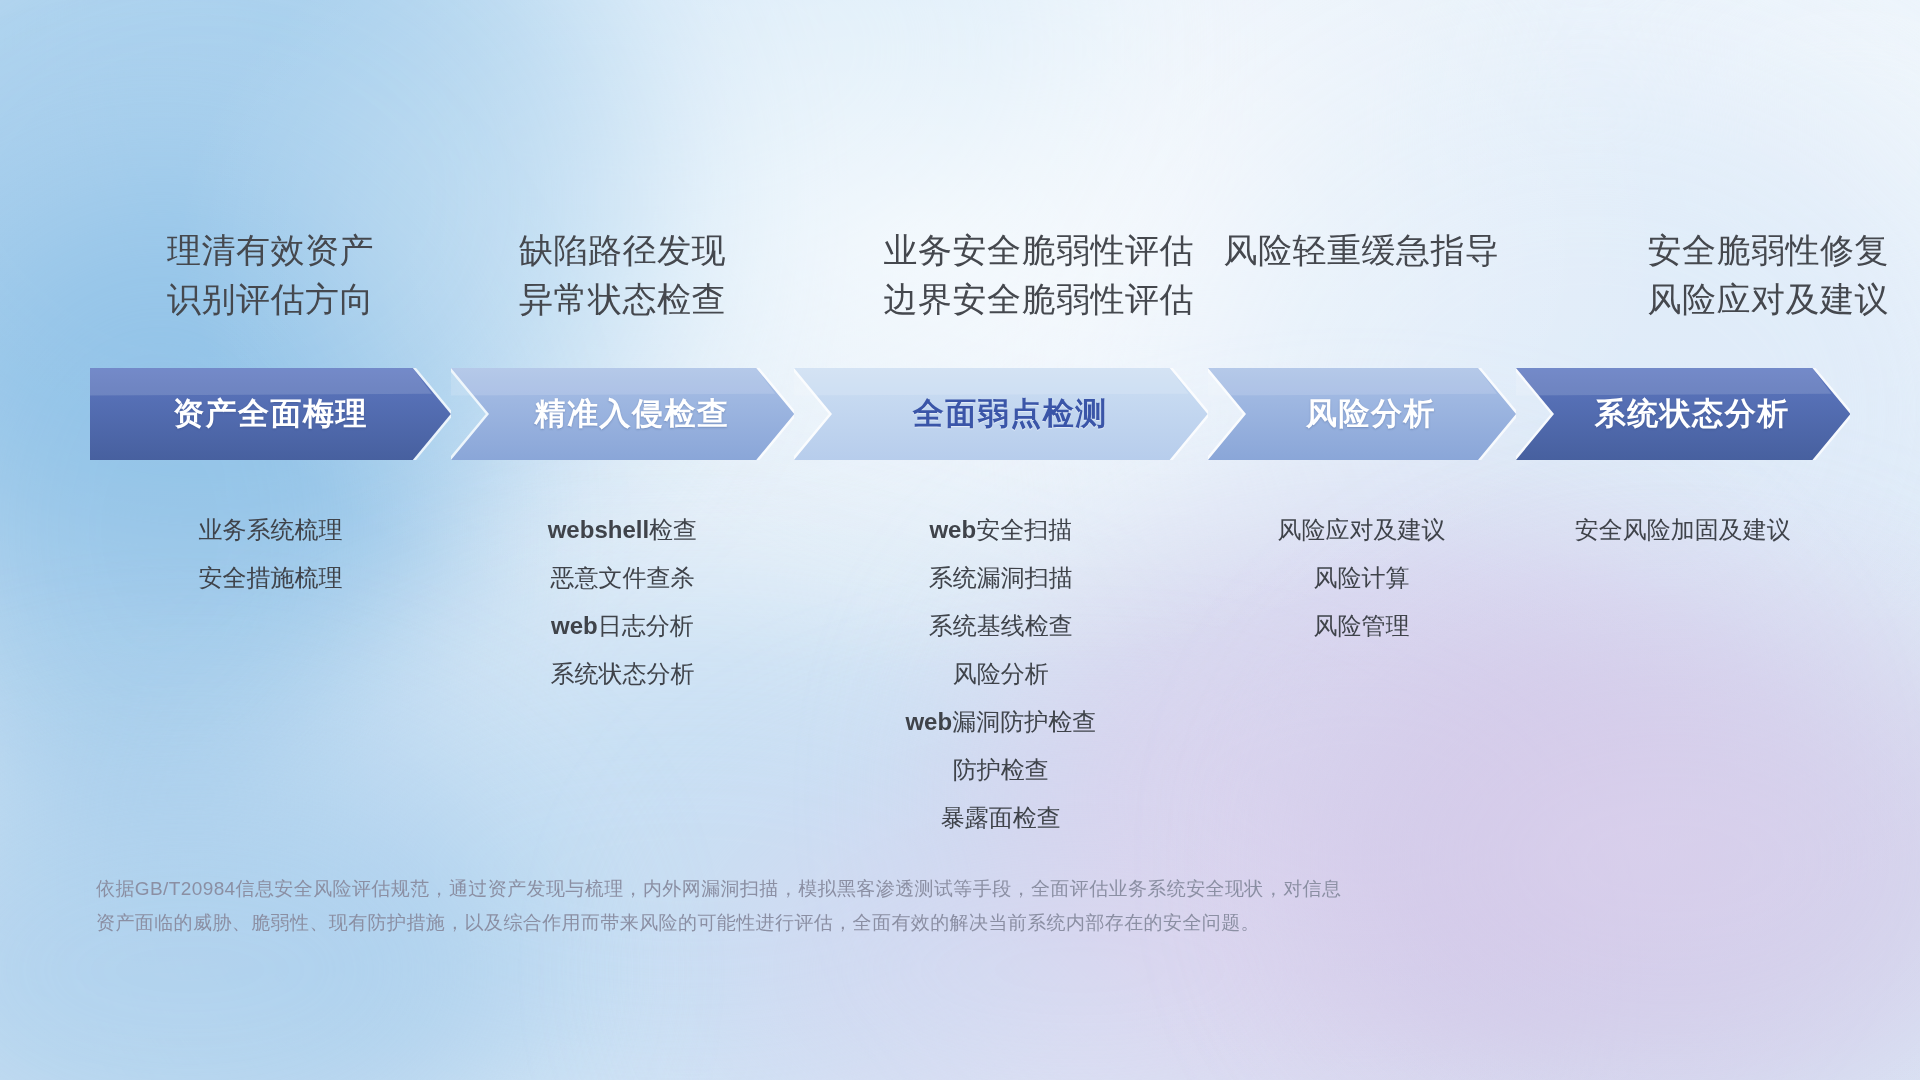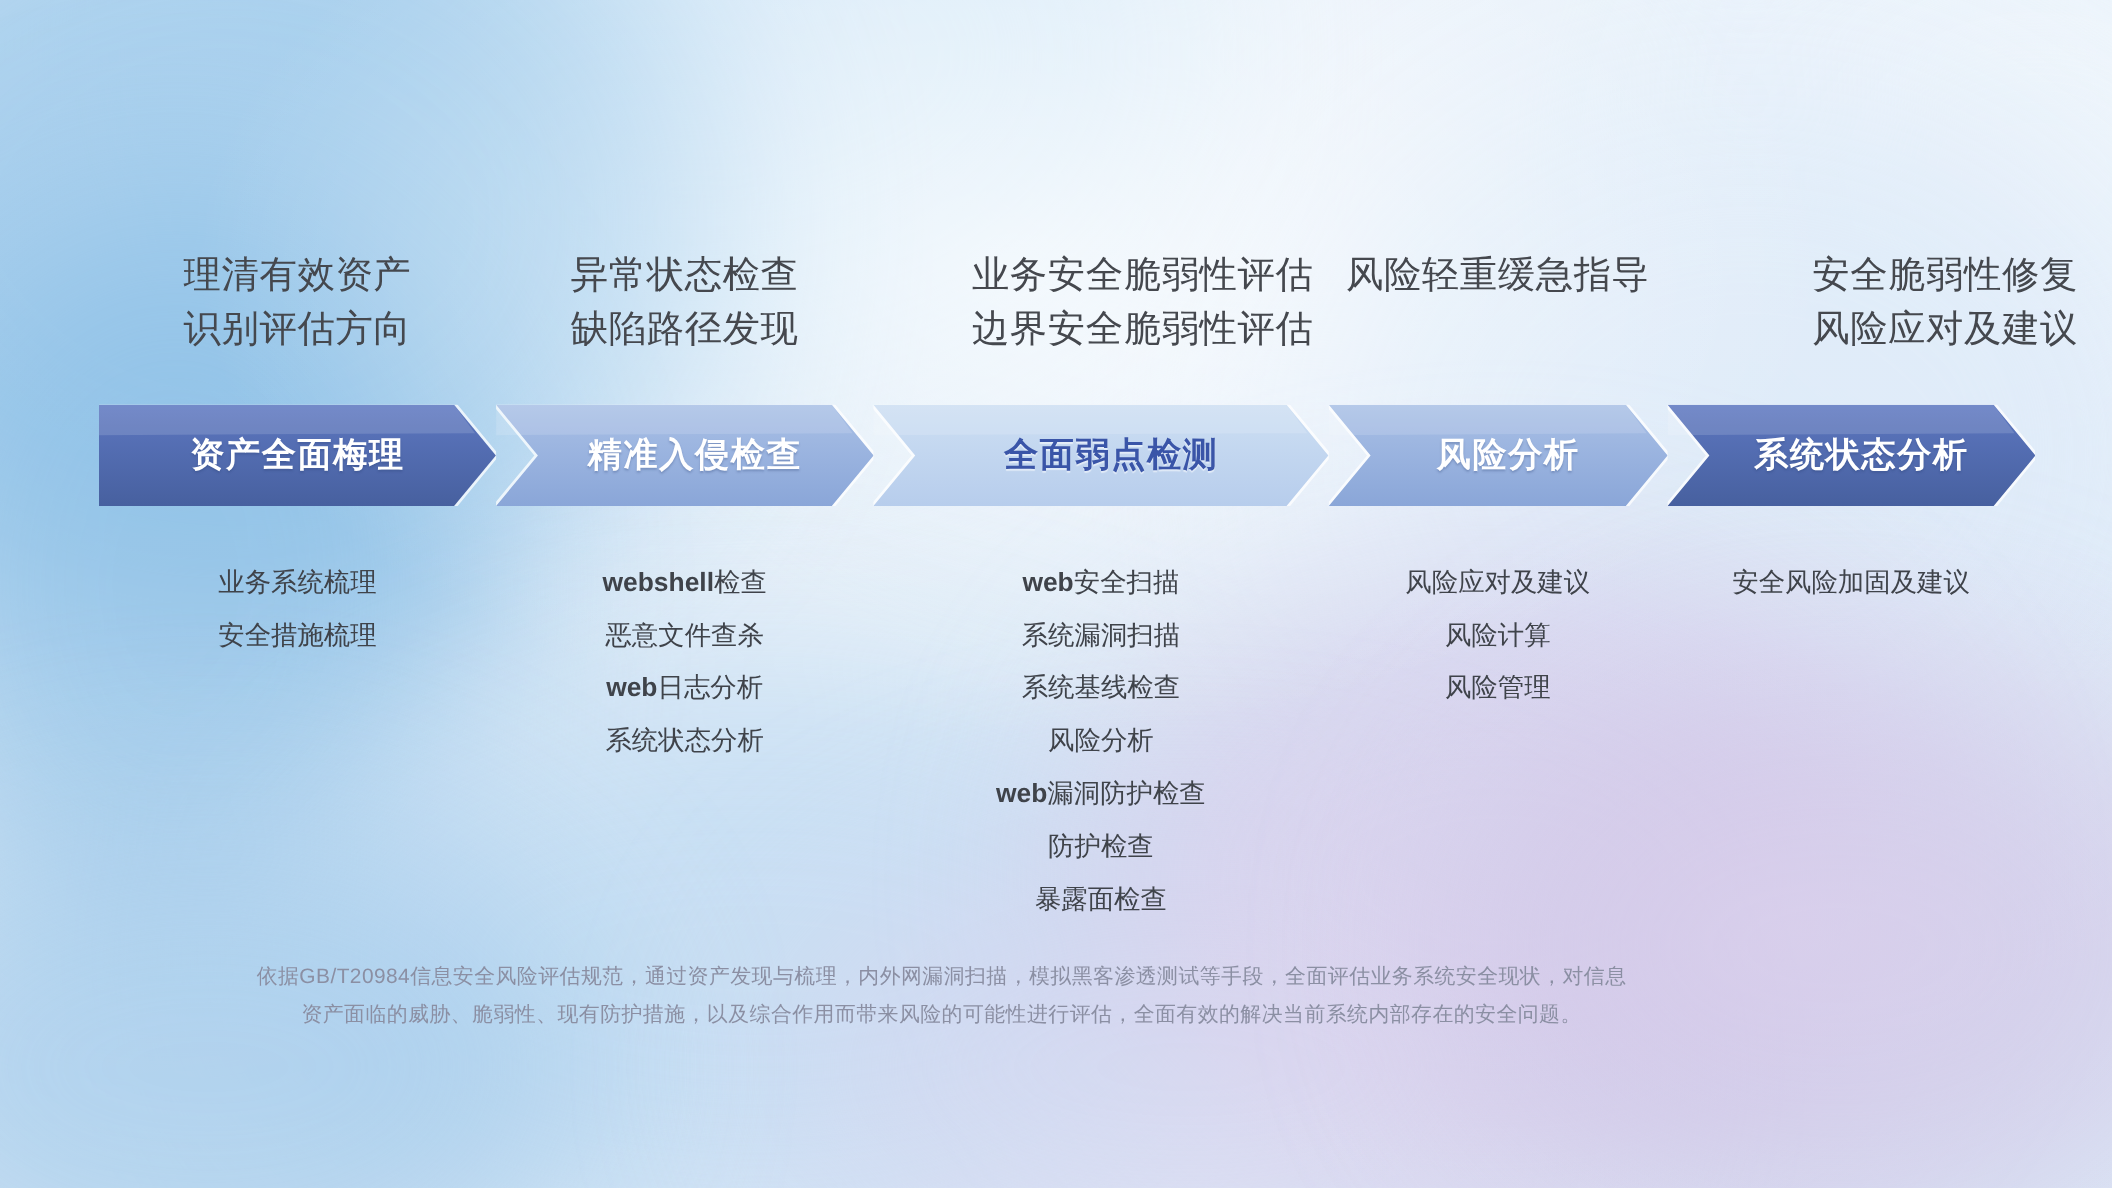--- a/index.html
+++ b/index.html
@@ -47,21 +47,21 @@
   .txt-dark{color:#3a55a8;text-shadow:0 1px 1px rgba(255,255,255,.55);}
 
   
   #bottom-lists{top:506px;}
   .bot-item{font-size:24px;line-height:48px;color:#3f434a;white-space:nowrap;}
   .bot-item b{font-weight:bold;}
 
   
   #footer{position:absolute;left:96px;top:872px;width:1520px;
     font-size:19px;line-height:34px;color:#8b8fa3;letter-spacing:.4px;}
-  #footer div{white-space:nowrap;text-align:center;}
+  #footer div{white-space:nowrap;}
 </style>
 </head>
 <body>
 
 <div id="bg">
   <div class="blob b4"></div>
   <div class="blob b10"></div>
   <div class="blob b3"></div>
   <div class="blob b5"></div>
   <div class="blob b1"></div>
@@ -75,22 +75,22 @@
 </div>
 
 <div id="content">
 
   <div class="cols" id="top-lists" style="position: absolute; height: 120px;">
       <div class="col" style="position: absolute; left: 90px; width: 360.8px;">
         <div class="top-item">理清有效资产</div>
         <div class="top-item">识别评估方向</div>
       </div>
       <div class="col" style="position: absolute; left: 450.8px; width: 343.2px;">
+        <div class="top-item">缺陷路径发现</div>
         <div class="top-item">异常状态检查</div>
-        <div class="top-item">缺陷路径发现</div>
       </div>
       <div class="col" style="position: absolute; left: 832px; width: 413.6px;">
         <div class="top-item">业务安全脆弱性评估</div>
         <div class="top-item">边界安全脆弱性评估</div>
       </div>
       <div class="col" style="position: absolute; left: 1207.6px; width: 308px;">
         <div class="top-item">风险轻重缓急指导</div>
       </div>
       <div class="col" style="position: absolute; left: 1601px; width: 334.4px;">
         <div class="top-item">安全脆弱性修复</div>

